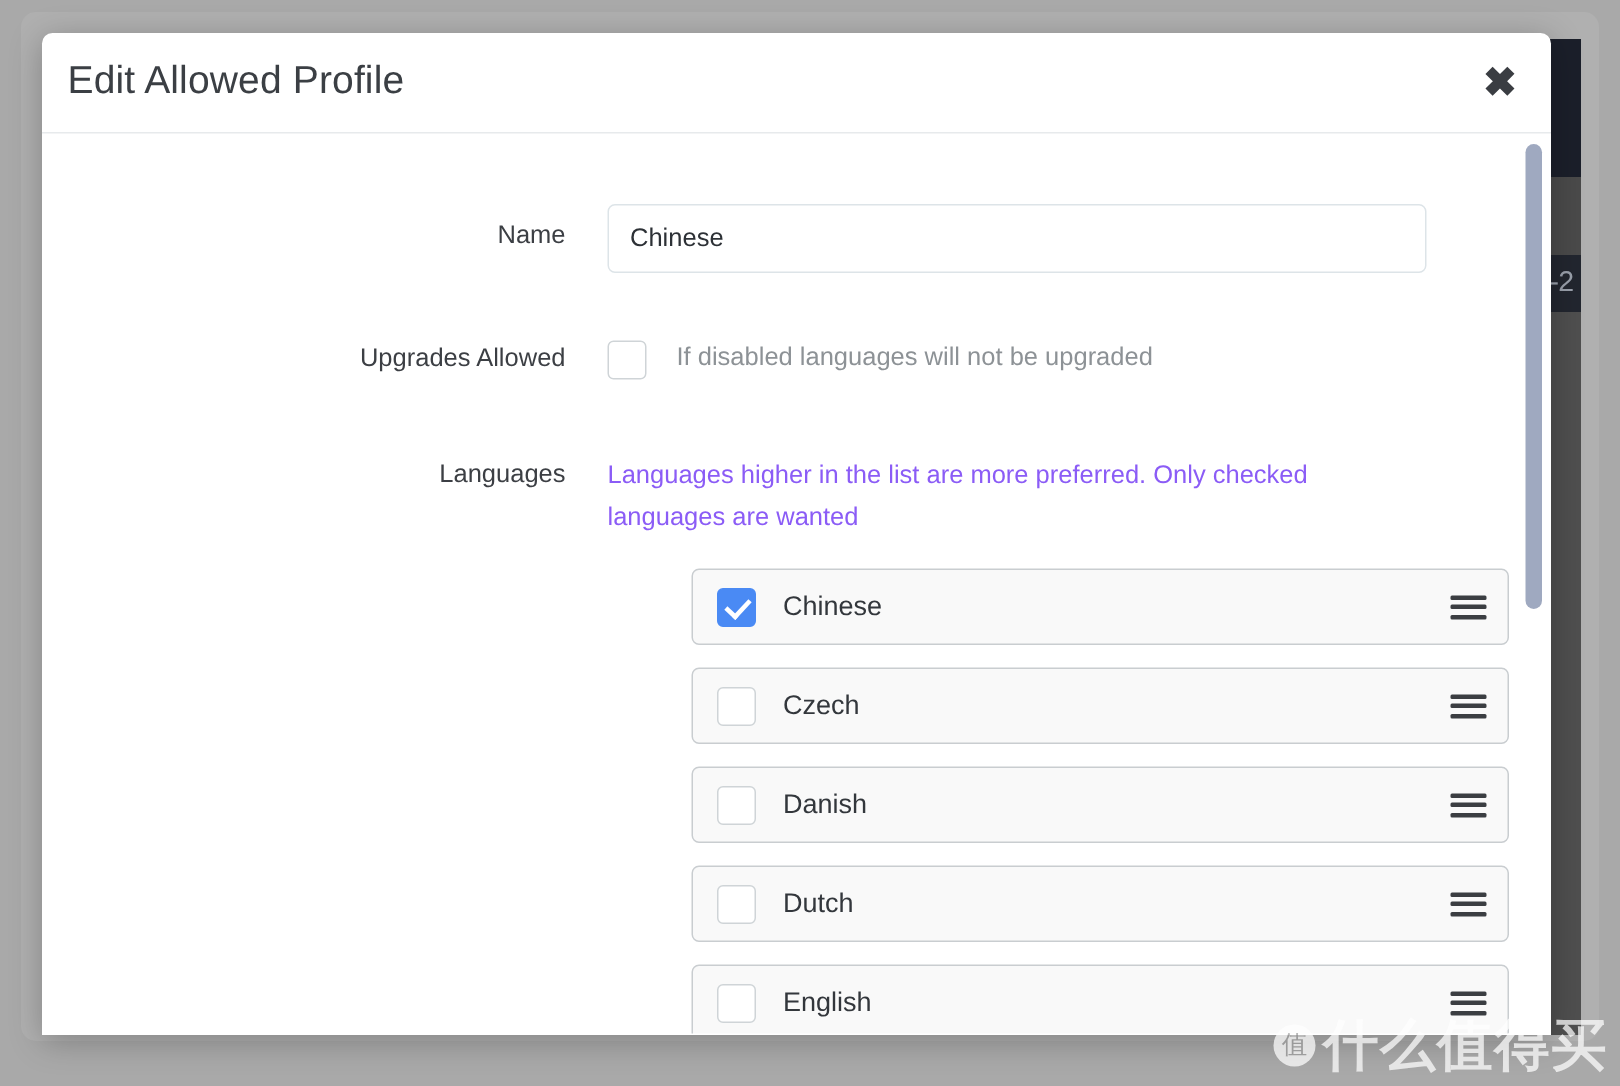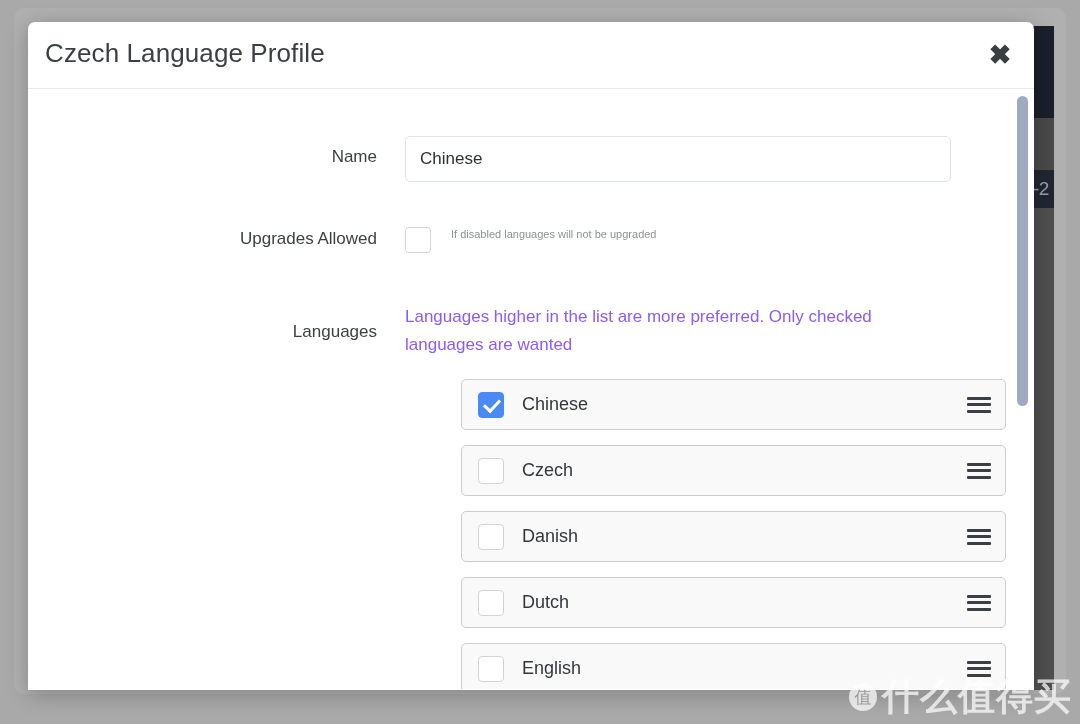--- a/index.html
+++ b/index.html
@@ -162,27 +162,27 @@
     border: 1px solid #cfd4d7;
     border-radius: 4px;
     background: #fff;
     box-sizing: border-box;
     margin-top: 1px;
     cursor: pointer;
     flex: none;
   }
   .upg-text {
     margin-left: 20px;
-    font-size: 11px;
+    font-size: 17px;
     color: #8d9296;
     padding-top: 2px;
   }
 
   .row-languages { left: 0; top: 214px; width: 980px; align-items: flex-start; }
-  .row-languages .form-label { padding-top: 3px; margin-top: 16px; }
+  .row-languages .form-label { padding-top: 3px; }
   .lang-help {
     width: 510px;
     font-size: 17px;
     color: #8b5cf6;
     line-height: 28px;
   }
 
   
   .lang-list {
     position: absolute;
@@ -309,21 +309,21 @@
     <div class="seg-top"></div>
     <div class="seg-mid"></div>
     <div class="seg-label">-2</div>
     <div class="seg-rest"></div>
   </div>
 </div>
 
 <div class="modal">
 
   <div class="modal-header">
-    <div class="modal-title">Czech Language Profile</div>
+    <div class="modal-title">Edit Allowed Profile</div>
     <button class="close-button">✖</button>
   </div>
 
   <div class="modal-body">
 
     <div class="form-row row-name">
       <div class="form-label">Name</div>
       <input class="name-input" type="text" value="Chinese" style="">
     </div>
 

